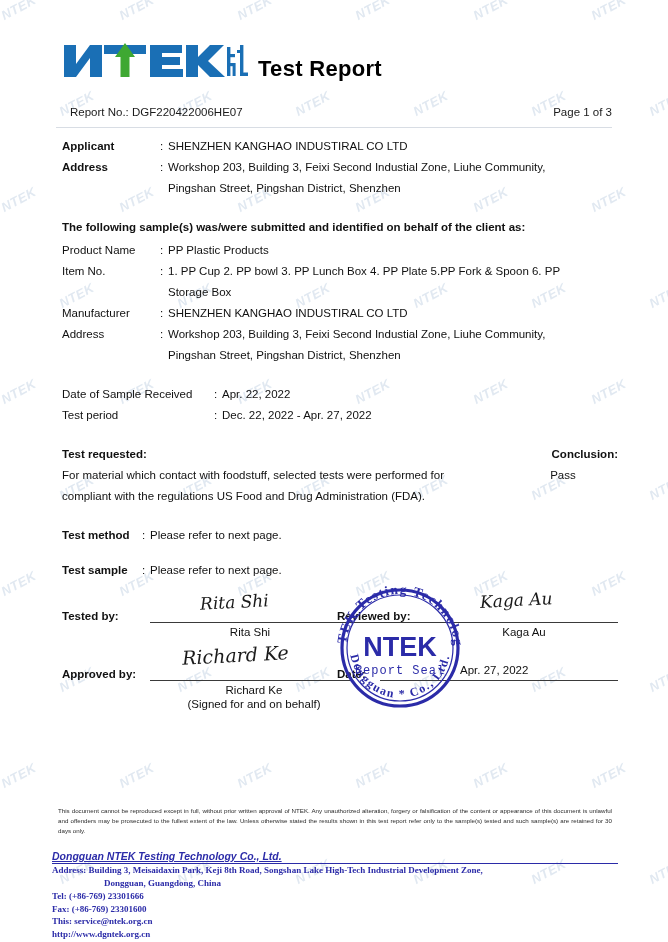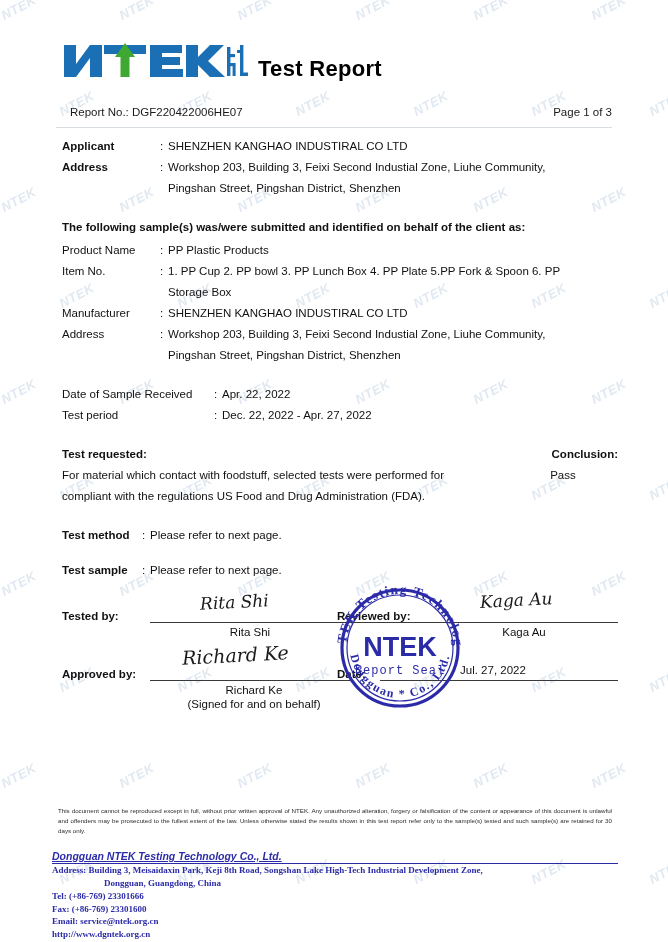--- a/index.html
+++ b/index.html
@@ -488,21 +488,21 @@
 
       <div class="sigrow">
         <div class="sig-label" style="left:0; top:24px;">Approved by:</div>
         <div class="sig-hand" style="left:120px; top:0px; font-size:19px;">Richard Ke</div>
         <div class="sig-line" style="left:88px; top:36px; width:200px;"></div>
         <div class="sig-name" style="left:122px; top:40px; width:140px;">Richard Ke</div>
         <div class="sig-name" style="left:102px; top:54px; width:180px;">(Signed for and on behalf)</div>
 
         <div class="sig-label" style="left:275px; top:24px;">Date:</div>
         <div class="sig-line" style="left:318px; top:36px; width:238px;"></div>
-        <div class="sig-name" style="left:398px; top:20px; width:130px; text-align:left;">Jul. 27, 2022</div>
+        <div class="sig-name" style="left:398px; top:20px; width:130px; text-align:left;">Apr. 27, 2022</div>
       </div>
     </div>
 
     <div class="seal">
       <svg width="140" height="140" viewBox="0 0 140 140" aria-hidden="true">
         <defs>
           <path id="rimTop" d="M 16,70 A 54,54 0 0 1 124,70"></path>
           <path id="rimBot" d="M 20,70 A 50,50 0 0 0 120,70"></path>
         </defs>
         <circle cx="70" cy="70" r="58" fill="none" stroke="#2b2ba8" stroke-width="3.2"></circle>
@@ -521,19 +521,19 @@
     <div class="disclaimer">This document cannot be reproduced except in full, without prior written approval of NTEK. Any unauthorized alteration, forgery or falsification of the content or appearance of   this document is unlawful and offenders may be prosecuted to the fullest extent of the law. Unless otherwise stated the results shown in this test report refer only to the sample(s) tested and such sample(s) are retained for 30 days only.</div>
 
     <div class="footer">
       <div class="footer-company">Dongguan NTEK Testing Technology Co., Ltd.</div>
       <div class="footer-rule"></div>
       <div class="footer-line">Address: Building 3, Meisaidaxin Park, Keji 8th Road, Songshan Lake High-Tech Industrial Development Zone,</div>
       <div class="footer-line footer-indent">Dongguan, Guangdong, China</div>
       <div class="footer-contact">
         <span class="fc-tel">Tel: (+86-769) 23301666</span>
         <span class="fc-fax">Fax: (+86-769) 23301600</span>
-        <span class="fc-email">Email: service@ntek.org.cn</span>
+        <span class="fc-email">This: service@ntek.org.cn</span>
         <span class="fc-web">http://www.dgntek.org.cn</span>
       </div>
     </div>
 
   </div>
 </div>
 
 </body></html>

